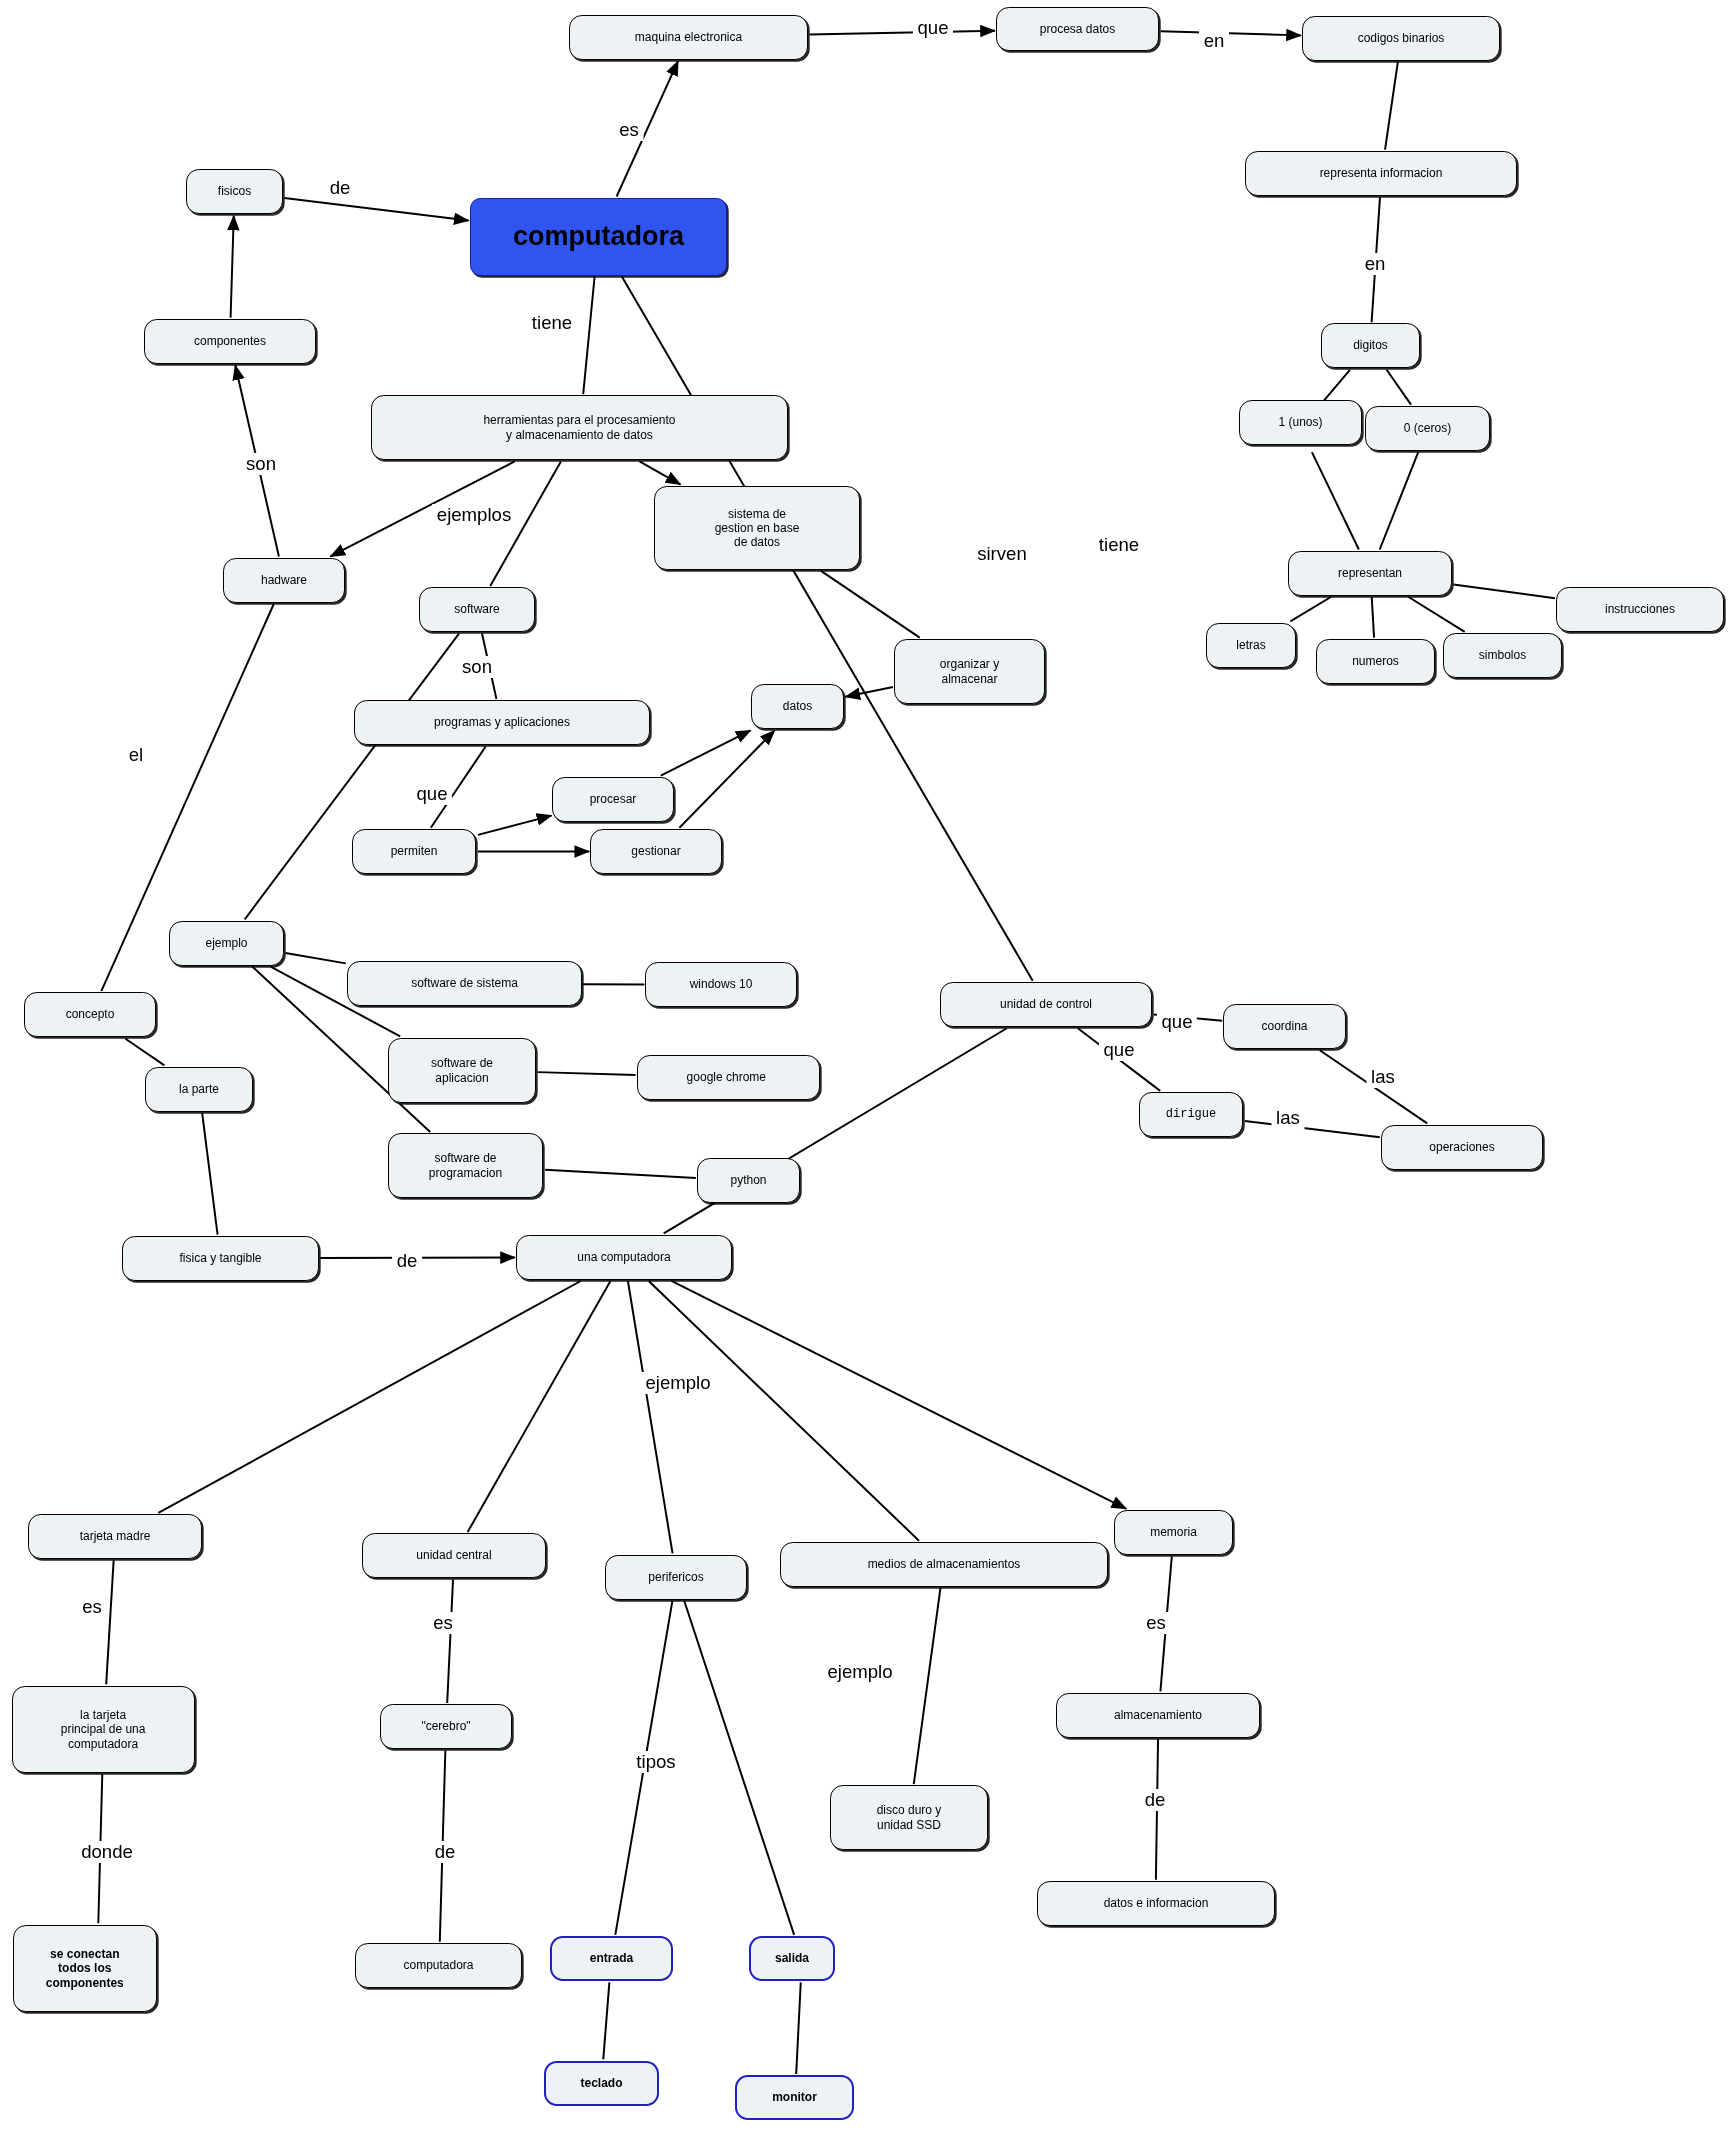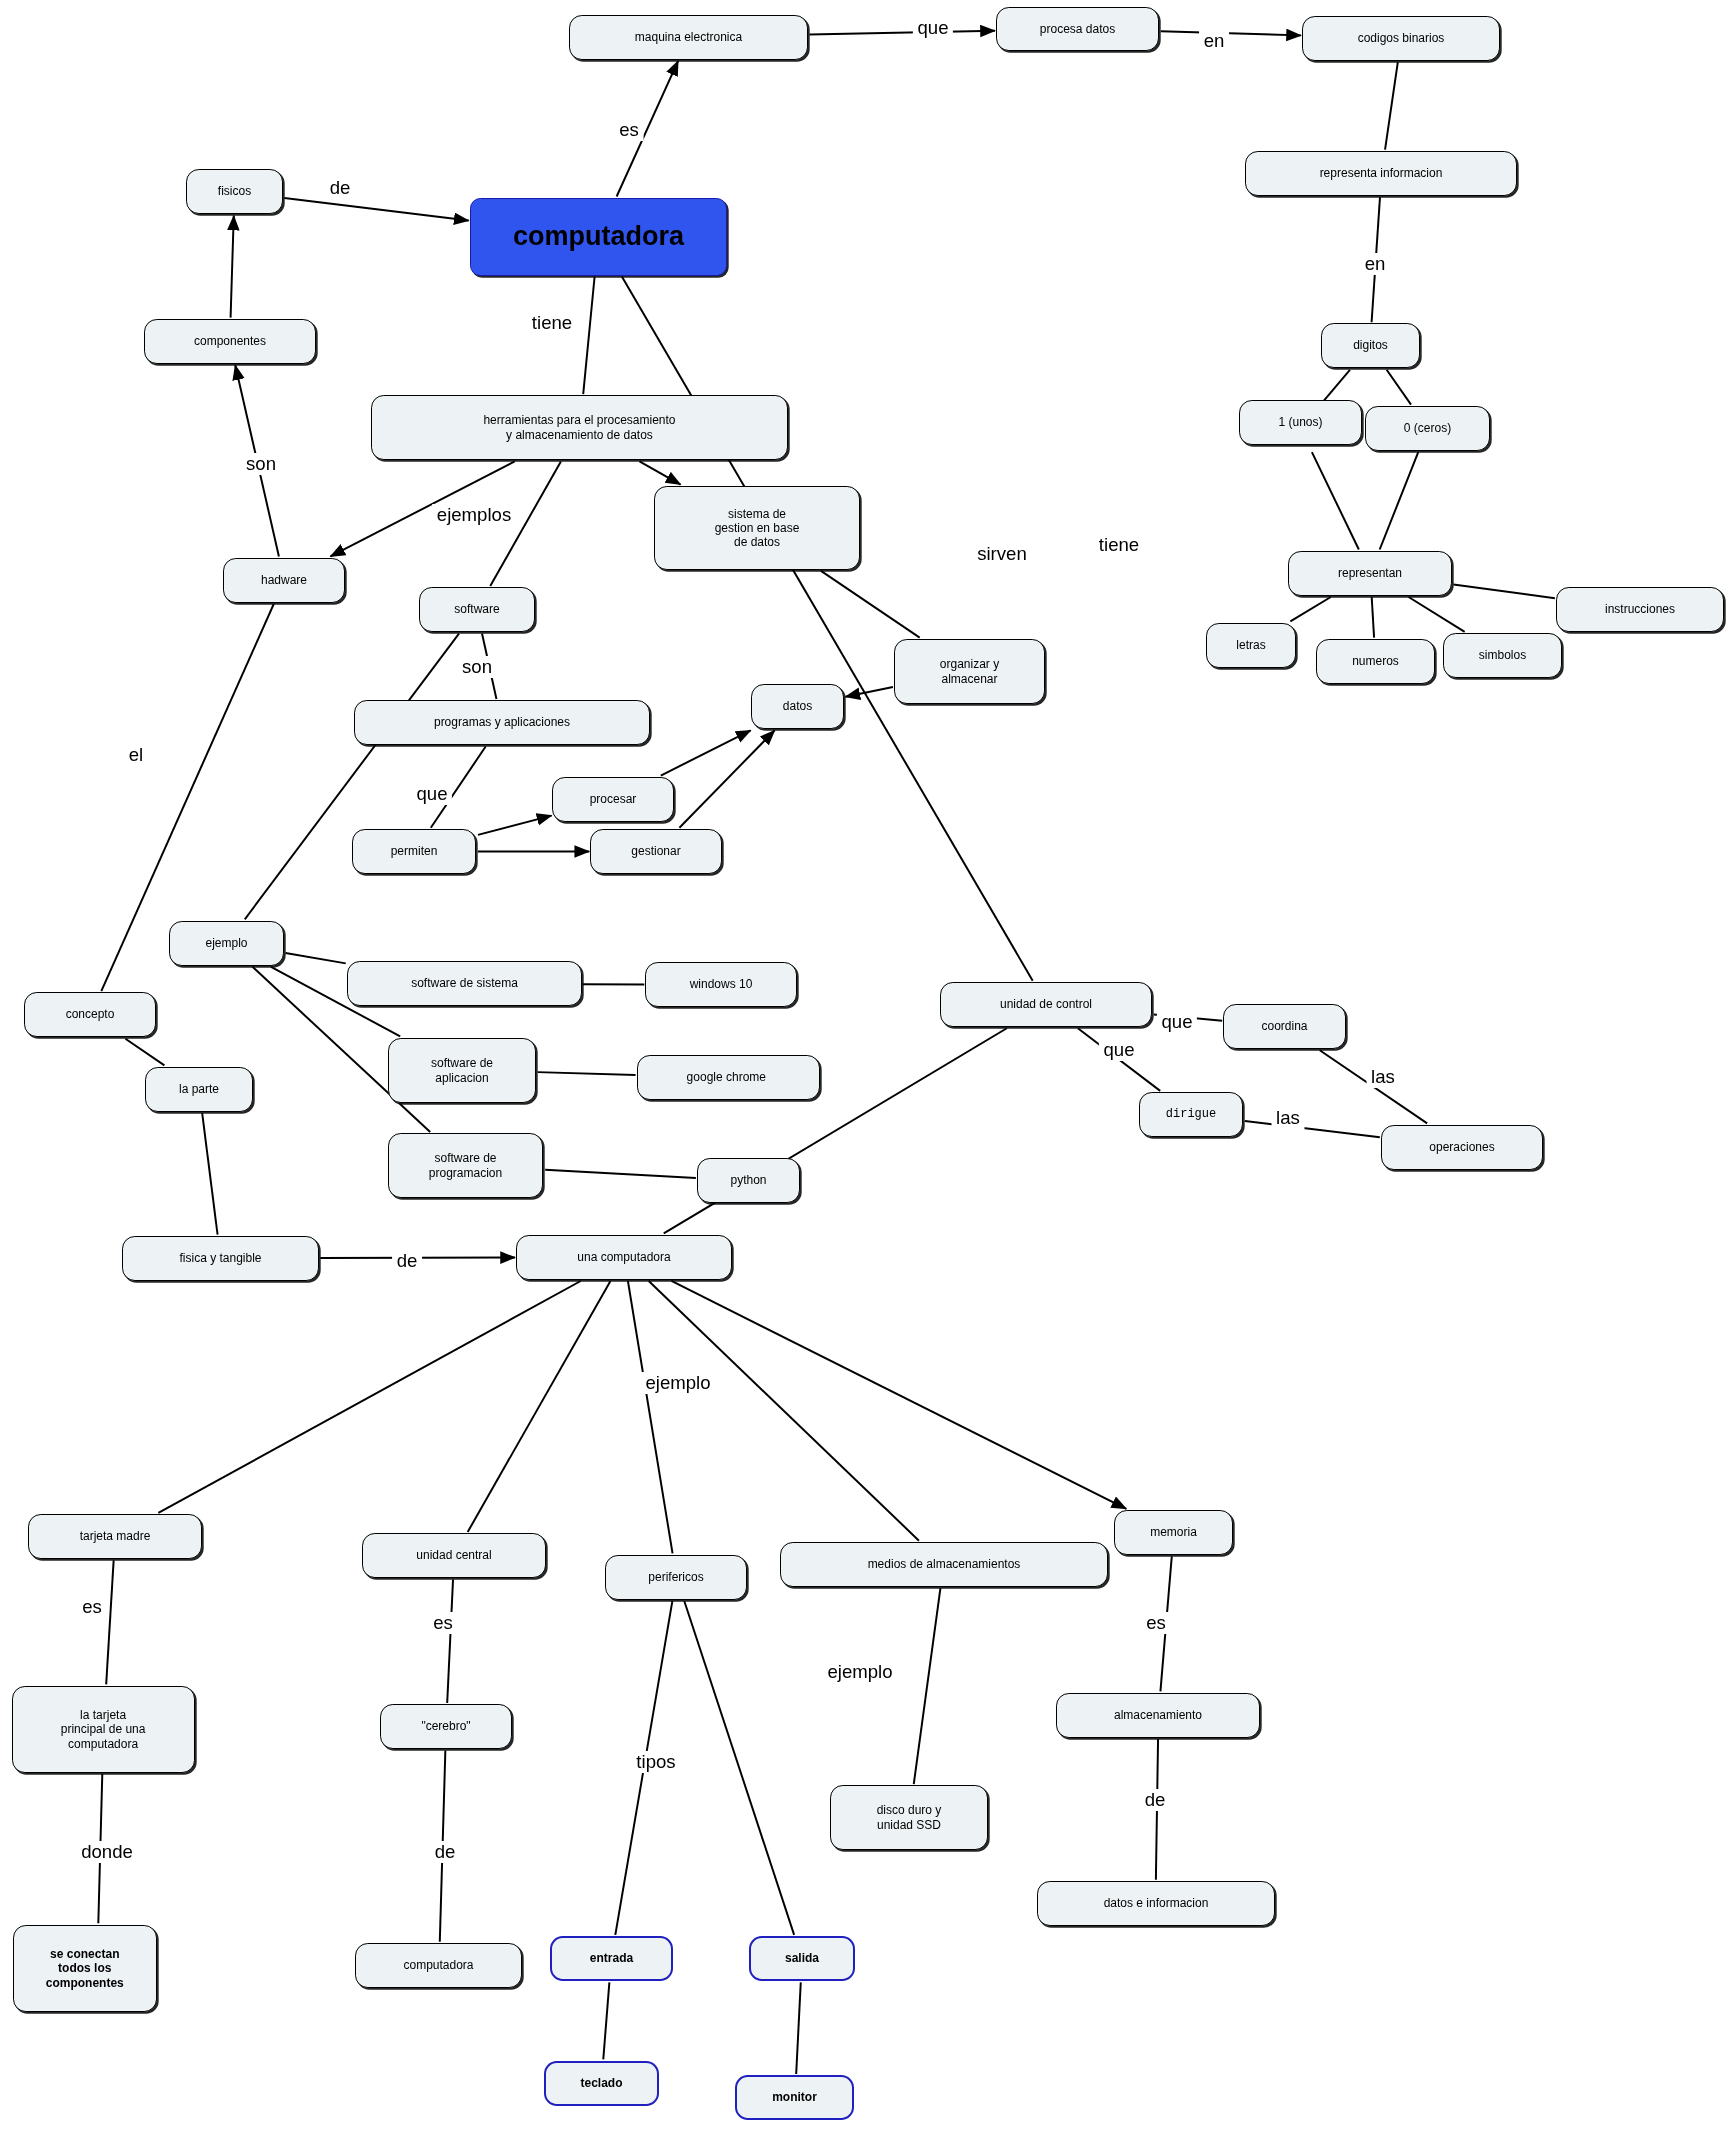--- a/index.html
+++ b/index.html
@@ -194,21 +194,21 @@
       <div class="node" style="left: 380px; top: 1704px; width: 132px; height: 45px;"><span>"cerebro"</span></div>
       <div class="node" style="left: 1056px; top: 1693px; width: 204px; height: 45px;"><span>almacenamiento</span></div>
       <div class="node" style="left: 830px; top: 1785px; width: 158px; height: 65px;"><span>disco duro y
 unidad SSD</span></div>
       <div class="node" style="left: 1037px; top: 1881px; width: 238px; height: 45px;"><span>datos e informacion</span></div>
       <div class="node" style="left: 12.8px; top: 1925px; width: 144px; height: 87px; font-weight: bold;"><span>se conectan
 todos los
 componentes</span></div>
       <div class="node" style="left: 355px; top: 1943px; width: 167px; height: 45px;"><span>computadora</span></div>
       <div class="node io" style="left: 550px; top: 1936px; width: 123px; height: 45px;"><span>entrada</span></div>
-      <div class="node io" style="left: 749px; top: 1936px; width: 106px; height: 45px; align-items: center;"><span>salida</span></div>
+      <div class="node io" style="left: 749px; top: 1936px; width: 86px; height: 45px; align-items: center;"><span>salida</span></div>
       <div class="node io" style="left: 544px; top: 2061px; width: 115px; height: 45px;"><span>teclado</span></div>
       <div class="node io" style="left: 735px; top: 2075px; width: 119px; height: 45px;"><span>monitor</span></div>
     </div>
   <div id="label-layer">
       <div class="linklabel" style="left: 933px; top: 28px; background: rgb(255, 255, 255); padding: 0px 4.6px;">que</div>
       <div class="linklabel" style="left: 1214px; top: 41px; background: rgb(255, 255, 255); padding: 0px 4.6px;">en</div>
       <div class="linklabel" style="left: 1375px; top: 264px; background: rgb(255, 255, 255); padding: 0px 4.6px;">en</div>
       <div class="linklabel" style="left: 629px; top: 130px; background: rgb(255, 255, 255); padding: 0px 4.6px;">es</div>
       <div class="linklabel" style="left: 340px; top: 188px; background: rgb(255, 255, 255); padding: 0px 4.6px;">de</div>
       <div class="linklabel" style="left: 261px; top: 464px; background: rgb(255, 255, 255); padding: 0px 4.6px;">son</div>

